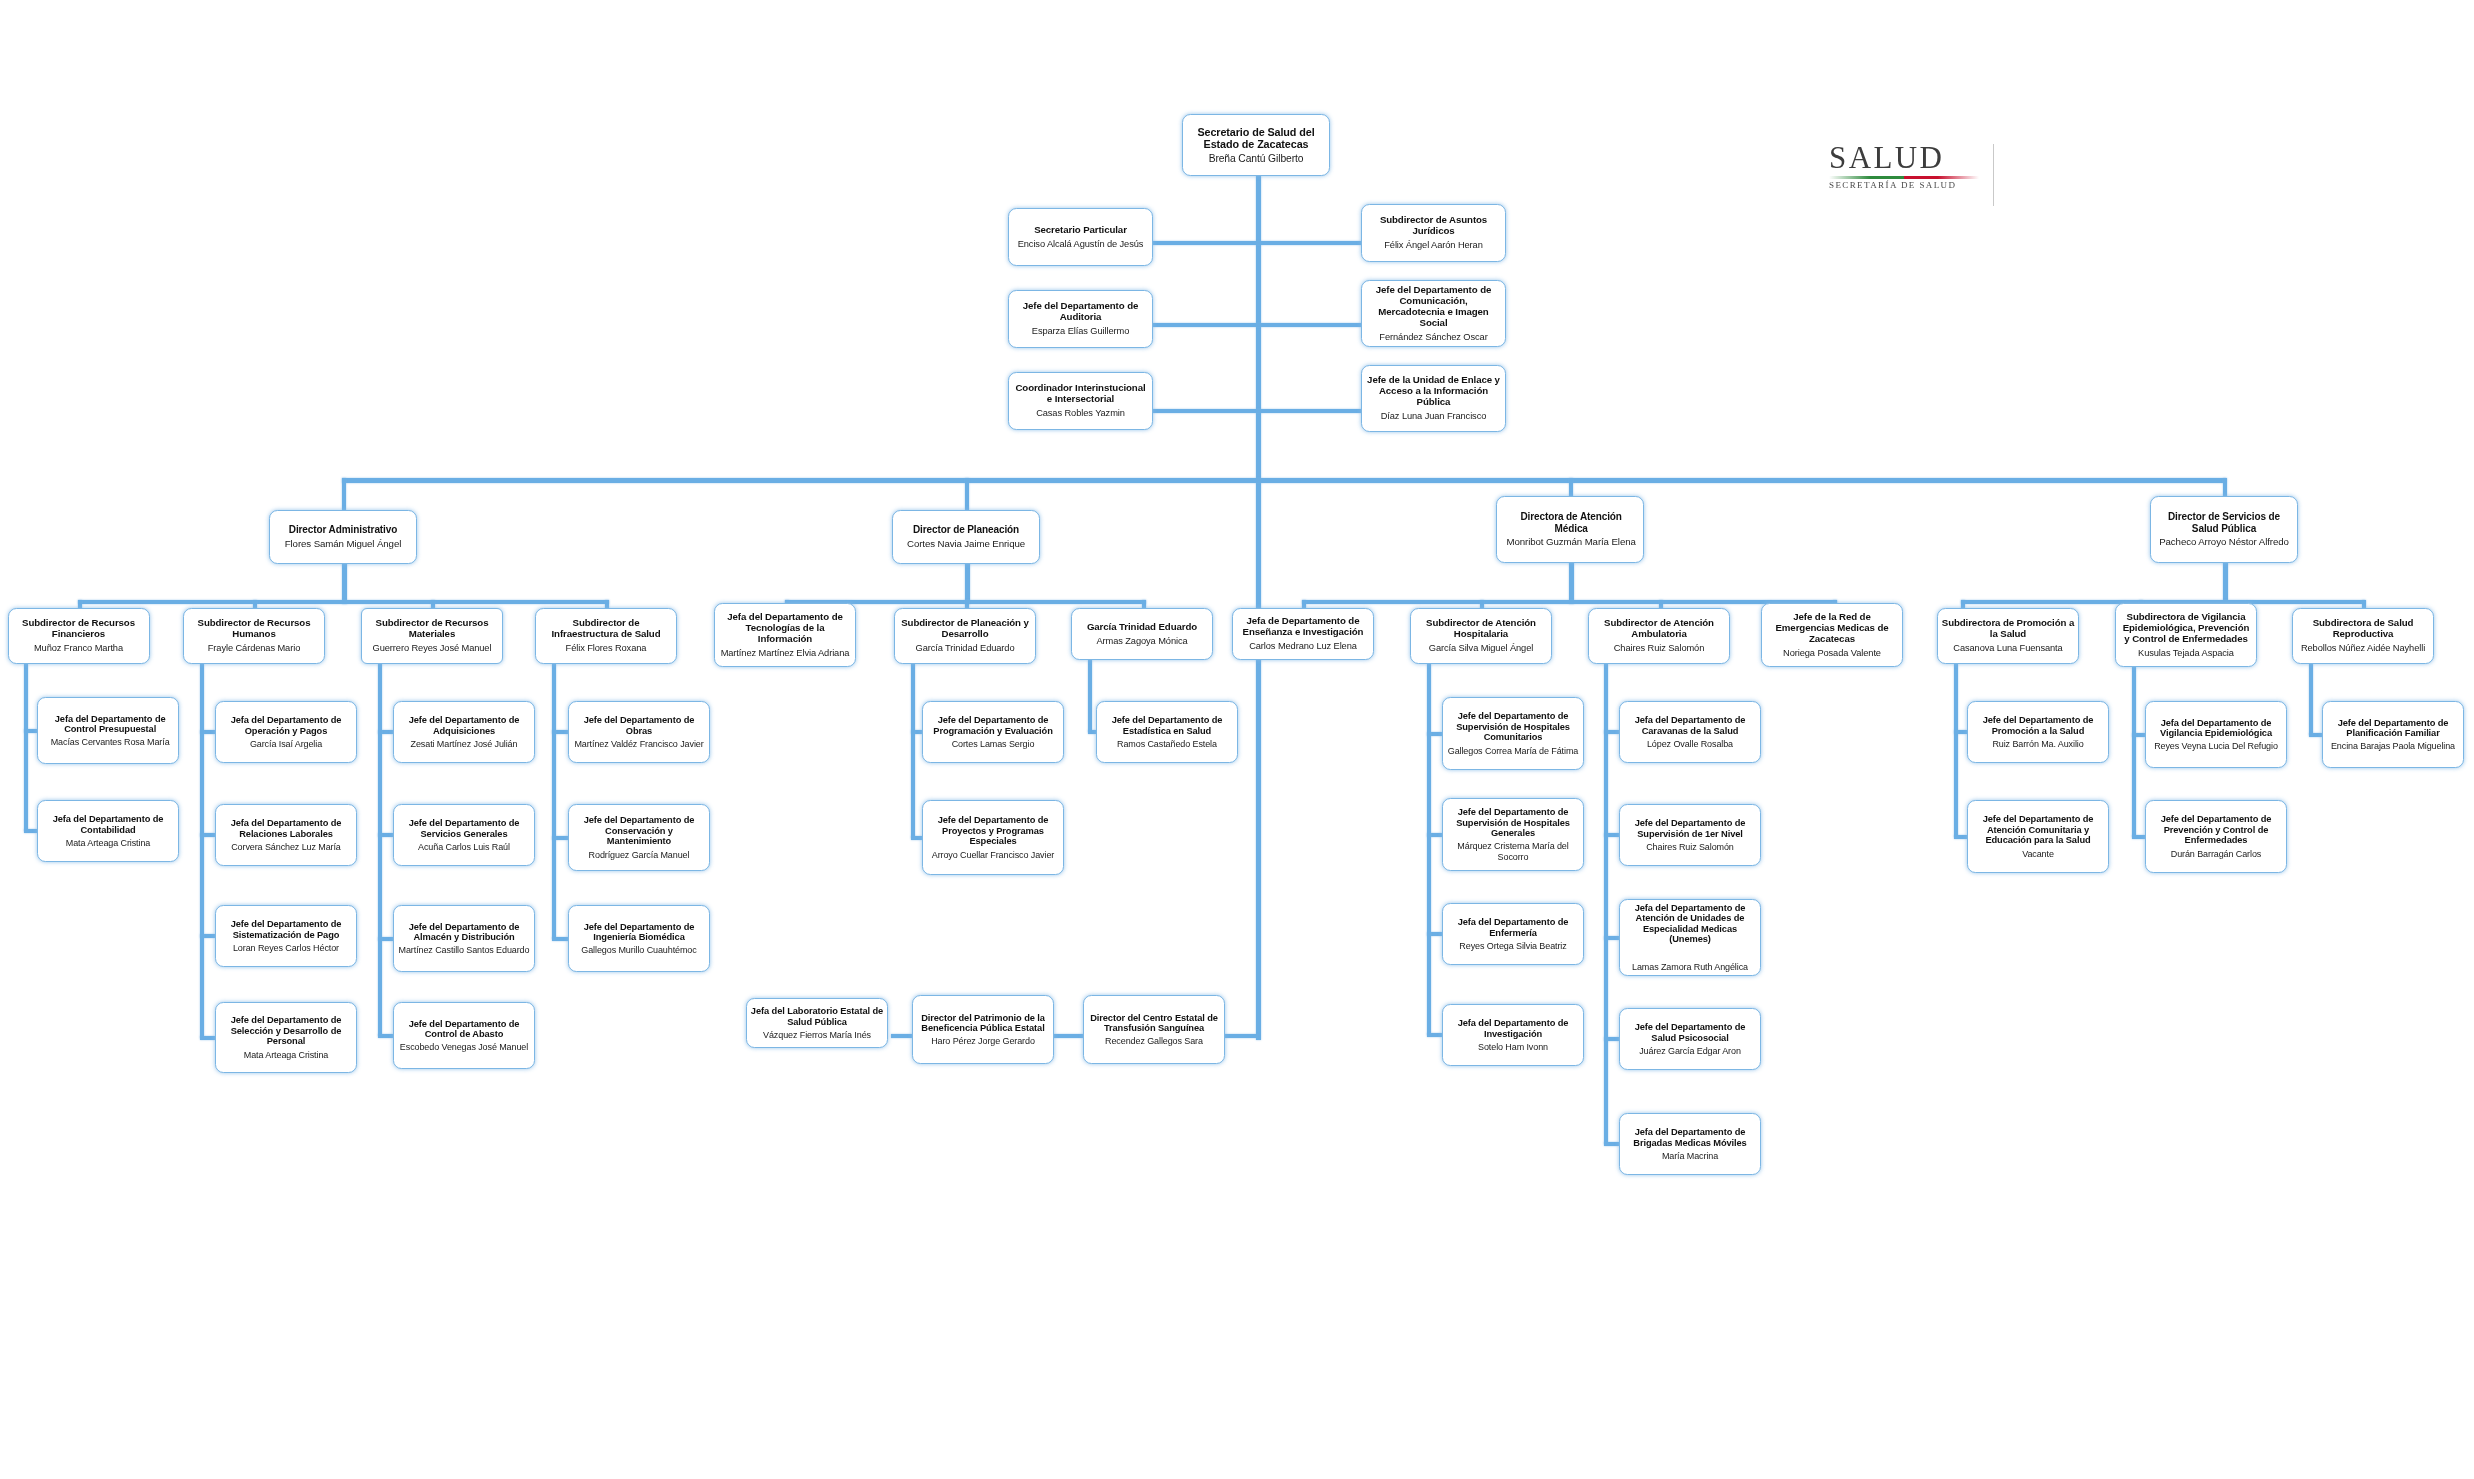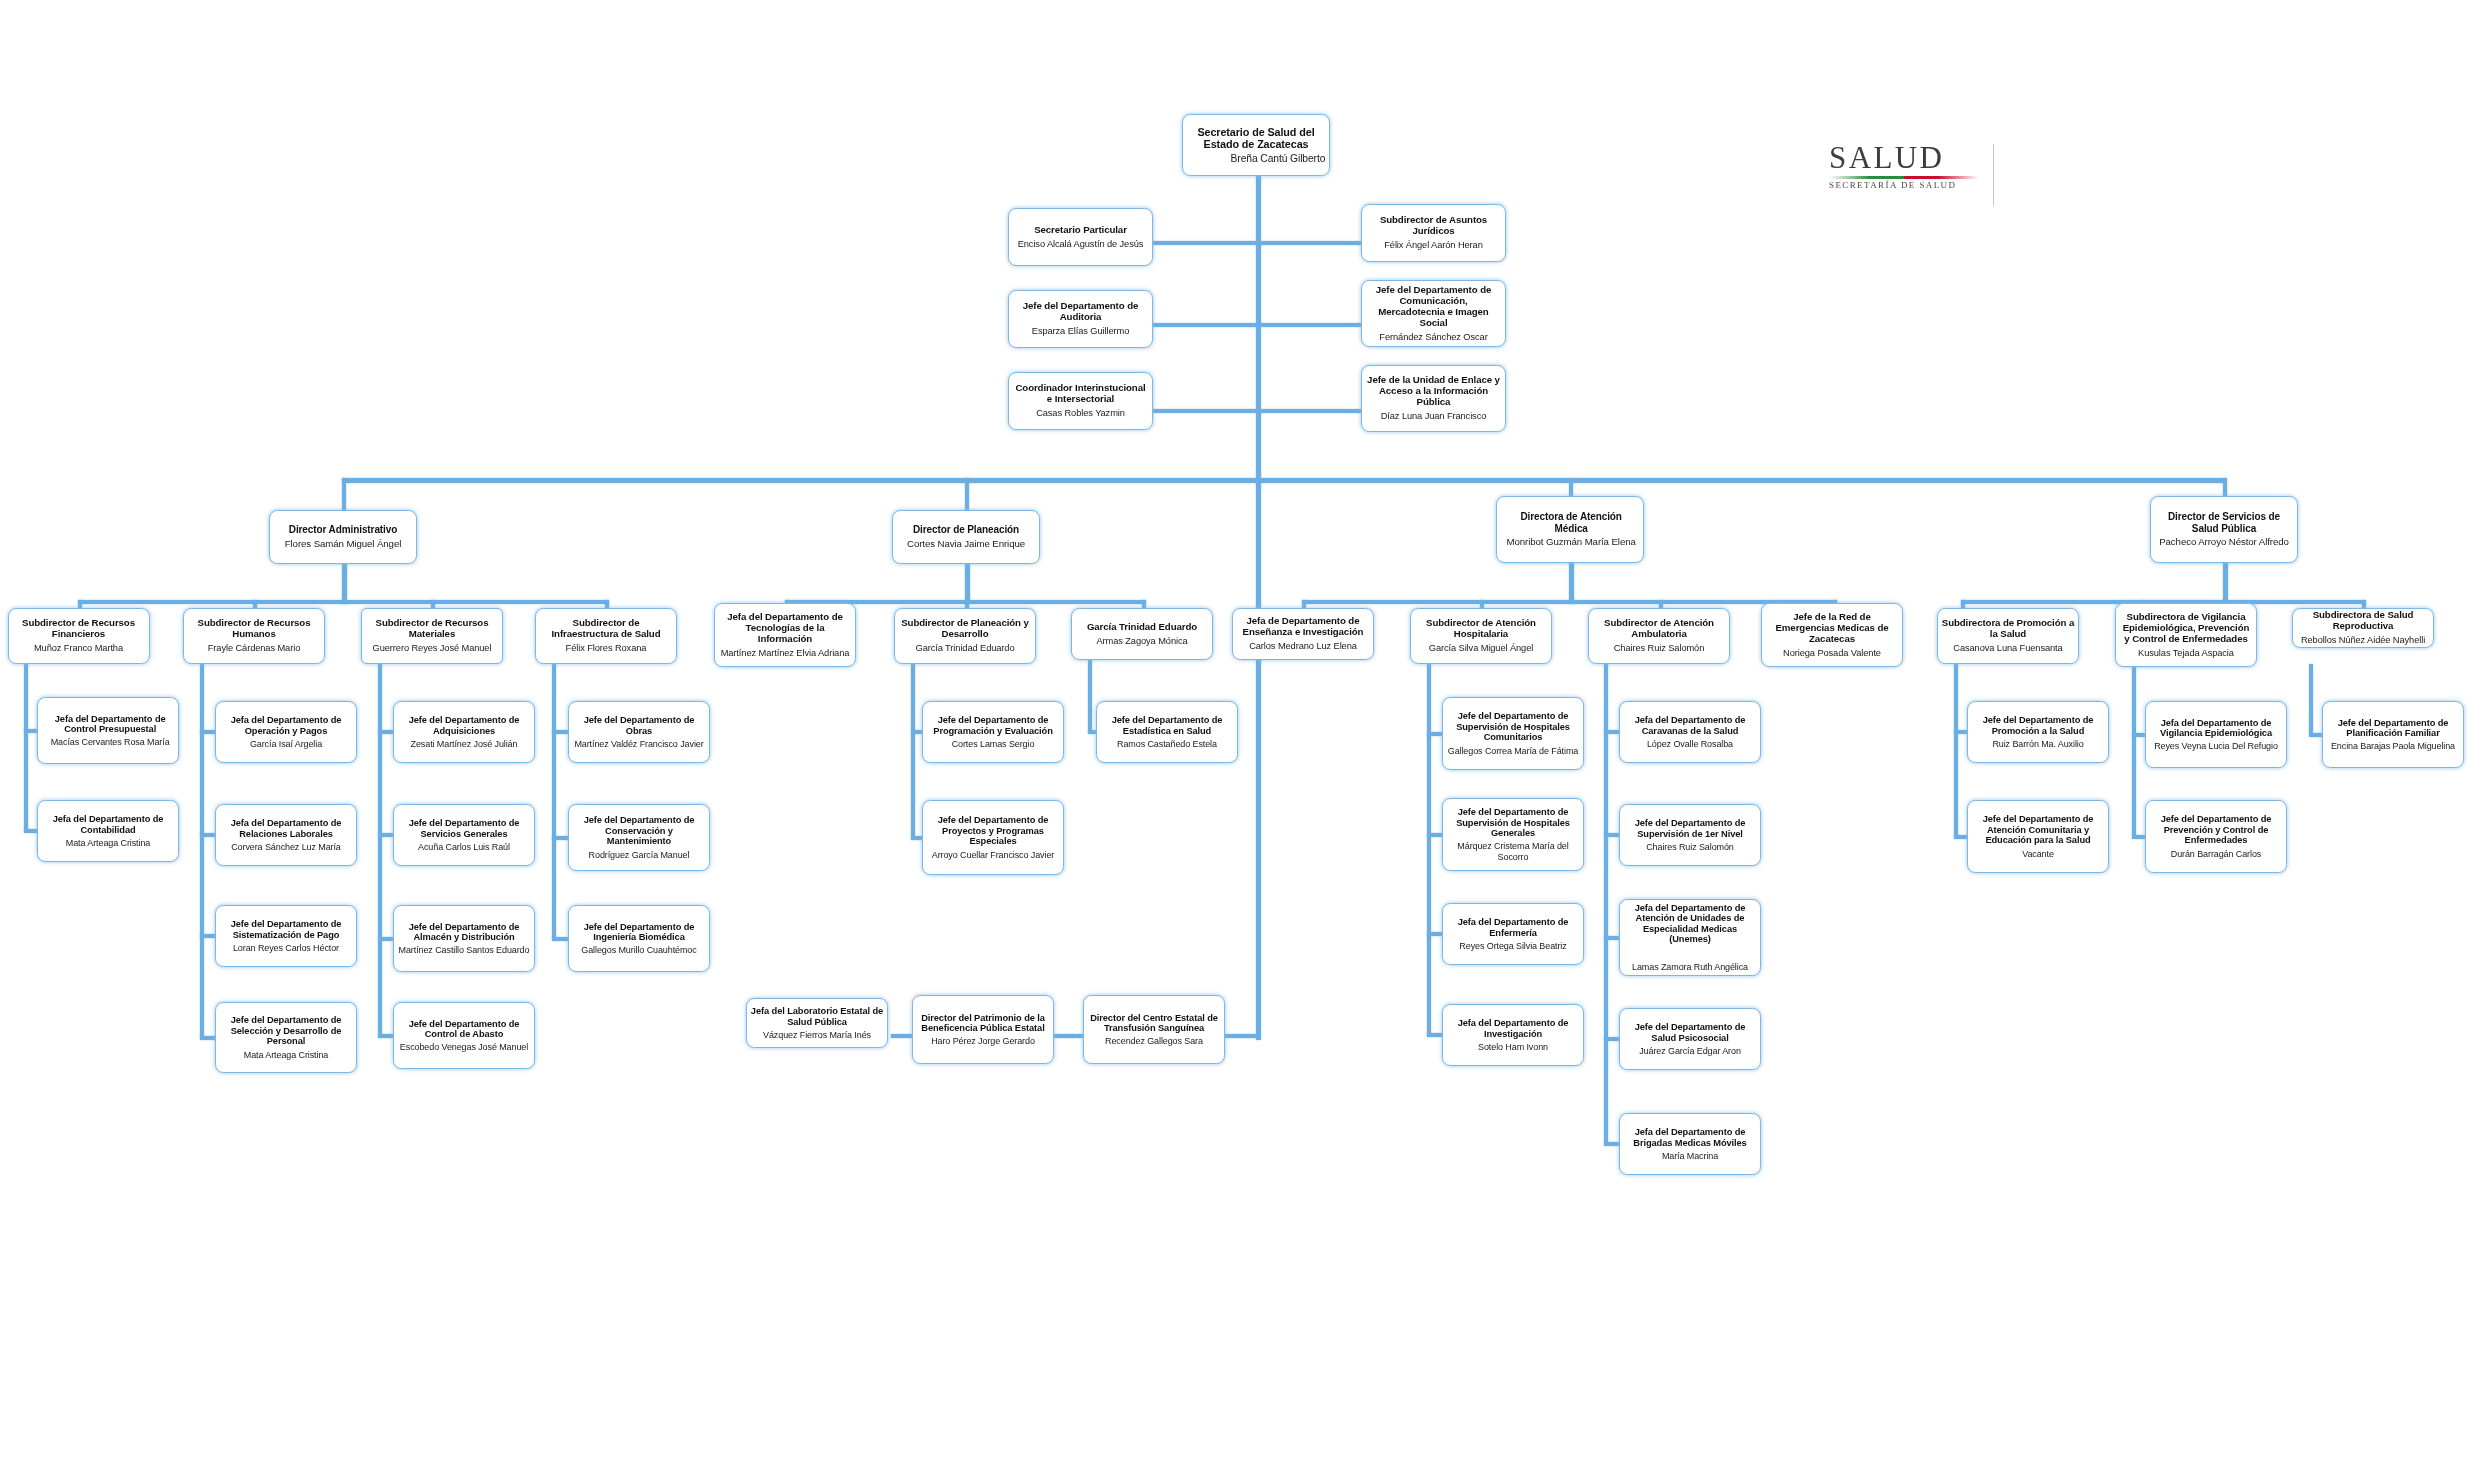--- a/index.html
+++ b/index.html
@@ -159,21 +159,21 @@
       <div class="ln soft" style="left: 1954px; top: 730px; width: 13px; height: 3.7px;"></div>
       <div class="ln soft" style="left: 1954px; top: 835px; width: 13px; height: 3.7px;"></div>
       <div class="ln soft" style="left: 1954px; top: 664px; width: 3.7px; height: 173px;"></div>
       <div class="ln soft" style="left: 2132px; top: 733px; width: 13px; height: 3.7px;"></div>
       <div class="ln soft" style="left: 2132px; top: 835px; width: 13px; height: 3.7px;"></div>
       <div class="ln soft" style="left: 2132px; top: 667px; width: 3.7px; height: 170px;"></div>
       <div class="ln soft" style="left: 2309px; top: 733px; width: 13px; height: 3.7px;"></div>
       <div class="ln soft" style="left: 2309px; top: 664px; width: 3.7px; height: 71px;"></div>
     </div>
 
-  <div class="node s-root" style="left:1182px;top:114px;width:148px;height:62px;align-items:flex-end;">
+  <div class="node s-root" style="left:1182px;top:114px;width:148px;height:62px;">
     <div class="t">Secretario de Salud del Estado de Zacatecas</div>
     <div class="n">Breña Cantú Gilberto</div>
   </div>
 
   <div class="node s-stf" style="left:1008px;top:208px;width:145px;height:58px;">
     <div class="t">Secretario Particular</div>
     <div class="n">Enciso Alcalá Agustín de Jesús</div>
   </div>
   <div class="node s-stf" style="left:1008px;top:290px;width:145px;height:58px;">
     <div class="t">Jefe del Departamento de Auditoria</div>
@@ -259,21 +259,21 @@
     <div class="n">Noriega Posada Valente</div>
   </div>
   <div class="node s-sub" style="left:1937px;top:608px;width:142px;height:56px;">
     <div class="t">Subdirectora de Promoción a la Salud</div>
     <div class="n">Casanova Luna Fuensanta</div>
   </div>
   <div class="node s-sub" style="left:2115px;top:603px;width:142px;height:64px;">
     <div class="t">Subdirectora de Vigilancia Epidemiológica, Prevención y Control de Enfermedades</div>
     <div class="n">Kusulas Tejada Aspacia</div>
   </div>
-  <div class="node s-sub" style="left:2292px;top:608px;width:142px;height:40px;">
+  <div class="node s-sub" style="left:2292px;top:608px;width:142px;height:56px;">
     <div class="t">Subdirectora de Salud Reproductiva</div>
     <div class="n">Rebollos Núñez Aidée Nayhelli</div>
   </div>
 
   <div class="node s-dep" style="left:37px;top:697px;width:142px;height:67px;padding-left:8px;">
     <div class="t">Jefa del Departamento de Control Presupuestal</div>
     <div class="n">Macías Cervantes Rosa María</div>
   </div>
   <div class="node s-dep" style="left:37px;top:800px;width:142px;height:62px;">
     <div class="t">Jefa del Departamento de Contabilidad</div>

